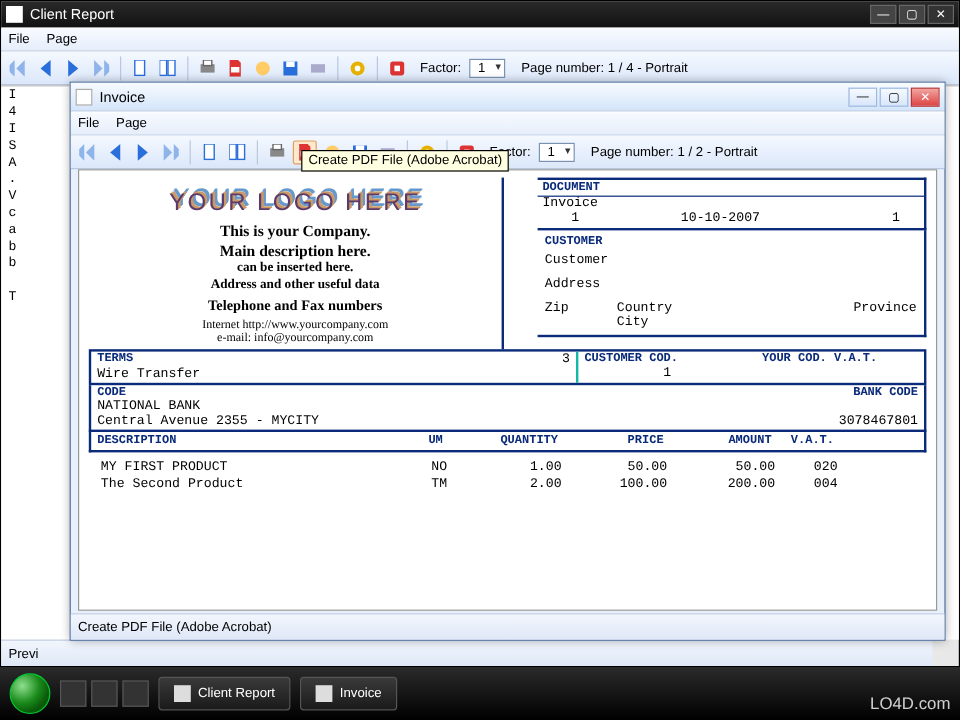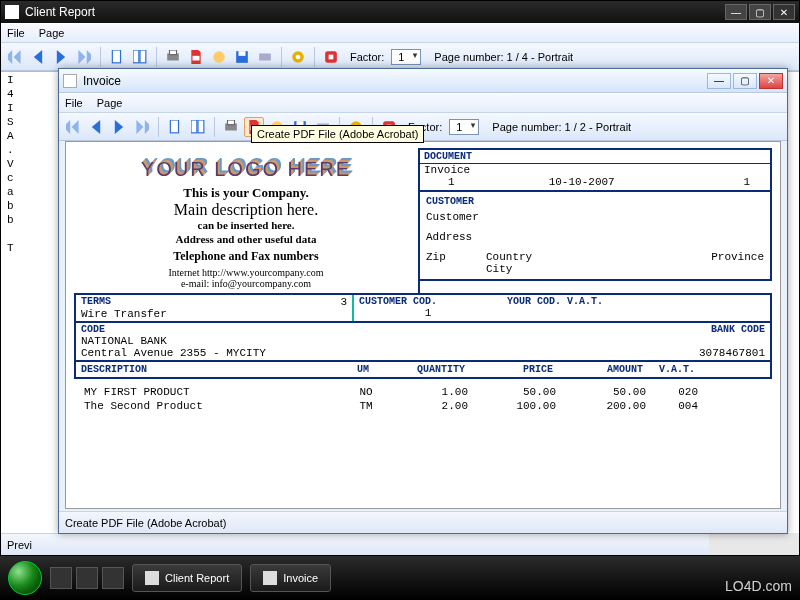--- a/index.html
+++ b/index.html
@@ -16,38 +16,38 @@
 .menubar span { cursor:pointer; }
 .toolbar { background:linear-gradient(#f5f9ff,#dbe7fa); height:28px; display:flex; align-items:center; padding:0 4px; gap:3px; border-bottom:1px solid #b9c8df; }
 .tbtn { width:20px; height:20px; display:flex; align-items:center; justify-content:center; border:1px solid transparent; border-radius:2px; cursor:pointer; }
 .tsep { width:1px; height:20px; background:#b9c8df; margin:0 3px; }
 .factor-lbl { margin:0 4px 0 6px; }
 .factor-sel { border:1px solid #7a93b5; background:#fff; padding:1px 16px 1px 6px; position:relative; font-size:11px; cursor:pointer; }
 .factor-sel:after { content:"▾"; position:absolute; right:3px; top:0; font-size:9px; color:#333; }
 .page-info { margin-left:10px; }
 .content-bg { position:absolute; top:70px; left:0; right:0; bottom:22px; background:#fff; border-top:1px solid #bbb; }
 .left-gibberish { position:absolute; top:72px; left:6px; width:44px; font-family:"Courier New",monospace; font-size:11px; line-height:14px; color:#000; }
-.outer-status { position:absolute; left:0; bottom:0; height:22px; width:708px; background:linear-gradient(#f2f6fd,#dfe8f7); border-top:1px solid #c7d3e6; display:flex; align-items:center; padding-left:6px; }
+.outer-status { position:absolute; left:0; bottom:0; height:22px; width:776px; background:linear-gradient(#f2f6fd,#dfe8f7); border-top:1px solid #c7d3e6; display:flex; align-items:center; padding-left:6px; }
 
 
 .win-inner { position:absolute; top:68px; left:58px; width:730px; height:466px; background:#e8f0fb; border:1px solid #4c6b9a; box-shadow:0 0 8px rgba(0,0,0,0.35); }
 .titlebar-inner { background:linear-gradient(#f7fbff,#d4e5fa); color:#000; height:24px; display:flex; align-items:center; padding:0 4px; border-bottom:1px solid #b9c8df; }
 .titlebar-inner .tb-icon { width:14px; height:14px; background:#fff; border:1px solid #aaa; margin-right:6px; }
 .titlebar-inner .tb-title { flex:1; font-size:12px; }
 .wbtn-i { width:24px; height:16px; border:1px solid #9cb7e0; background:linear-gradient(#f6faff,#d8e6fa); margin-left:2px; display:flex; align-items:center; justify-content:center; font-size:10px; cursor:pointer; }
 .wbtn-i.close { background:linear-gradient(#f2a5a0,#d44); color:#fff; border-color:#b33; }
 .tooltip { position:absolute; top:56px; left:192px; background:#ffffe1; border:1px solid #000; padding:2px 5px; font-size:11px; z-index:20; }
 .inner-body { position:absolute; top:72px; left:6px; right:6px; bottom:24px; background:#fff; border:1px solid #999; overflow:hidden; }
 .inner-status { position:absolute; left:0; bottom:0; right:0; height:22px; background:linear-gradient(#f2f6fd,#dfe8f7); border-top:1px solid #c7d3e6; display:flex; align-items:center; padding-left:6px; }
 
 
 .doc { font-family:"Courier New",monospace; font-size:11px; color:#000; padding:6px 8px; }
 .doc .top { display:flex; }
 .doc .top .left { flex:1; text-align:center; padding:4px 6px; border-right:2px solid #0a2a7a; }
-.doc .top .right { width:352px; }
+.doc .top .right { width:352px;padding-left:28px; }
 .logo { font-family:Impact,Arial Black,sans-serif; font-size:20px; letter-spacing:2px; color:#5b3b6b; text-shadow:1px -1px #c96, 2px -2px #c96, 3px -3px #69c, 4px -4px #69c; margin:6px 0 4px 0; }
 .r-sec { border:2px solid #0a2a7a; border-left:none; }
 .r-head { color:#0a2a7a; font-weight:bold; border-bottom:1px solid #0a2a7a; padding:1px 4px; font-size:10px; }
 .r-row { display:flex; padding:0 4px; }
 .r-col { flex:1; }
 .lbl { color:#0a2a7a; font-size:10px; font-weight:bold; }
 .cust-box { border:2px solid #0a2a7a; border-left:none; border-top:none; padding:4px 6px; }
 .band { border:2px solid #0a2a7a; border-top:none; display:flex; }
 .band .bc { flex:1; padding:1px 5px; }
 .band .bc.br { border-left:2px solid #14b8a6; }
@@ -278,21 +278,21 @@
   </div>
 
   <div class="tooltip">Create PDF File (Adobe Acrobat)</div>
 
   <div class="inner-body">
     <div class="doc">
       <div class="top">
         <div class="left">
           <div class="logo">YOUR LOGO HERE</div>
           <div style="font-family:Tahoma;font-weight:bold;font-size:13px;">This is your Company.</div>
-          <div style="font-family:Tahoma;font-weight:normal;font-size:16px;">Main description here.</div>
+          <div style="font-family:Tahoma;font-weight:bold;font-size:13px;">Main description here.</div>
           <div style="font-family:Tahoma;font-weight:bold;font-size:11px;">can be inserted here.</div>
           <div style="font-family:Tahoma;font-weight:bold;font-size:11px;margin-top:2px;">Address and other useful data</div>
           <div style="font-family:Tahoma;font-weight:bold;font-size:12px;margin-top:4px;">Telephone and Fax numbers</div>
           <div style="font-family:Tahoma;font-size:10px;margin-top:3px;">Internet http://www.yourcompany.com</div>
           <div style="font-family:Tahoma;font-size:10px;">e-mail: info@yourcompany.com</div>
         </div>
         <div class="right">
           <div class="r-sec">
             <div class="r-head">DOCUMENT</div>
             <div style="padding:0 4px;">Invoice</div>
@@ -312,21 +312,21 @@
                 <div>Country</div>
                 <div>City</div>
               </div>
               <div style="width:80px;text-align:right;">Province</div>
             </div>
           </div>
         </div>
       </div>
 
       <div class="band" style="border-top:2px solid #0a2a7a;">
-        <div class="bc" style="width:276px;flex:none;">
+        <div class="bc" style="width:404px;flex:none;">
           <div style="display:flex;">
               <div class="hd" style="flex:1;">TERMS</div>
               <div>3</div>
             </div>
           <div>Wire Transfer</div>
         </div>
         <div class="bc br" style="width:150px;flex:none;">
           <div class="hd">CUSTOMER COD.</div>
           <div style="text-align:center;">1</div>
         </div>

